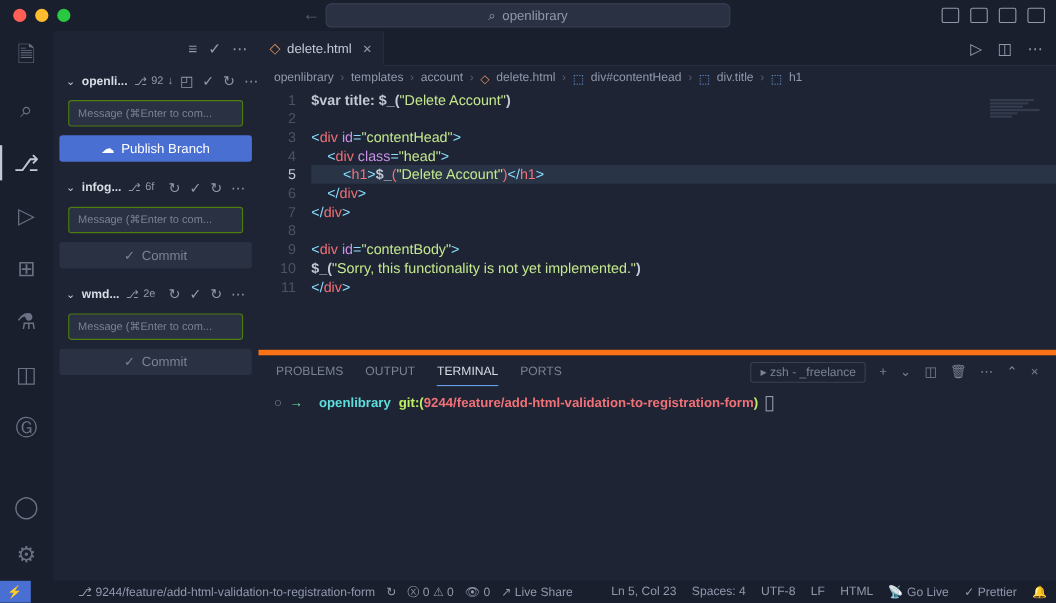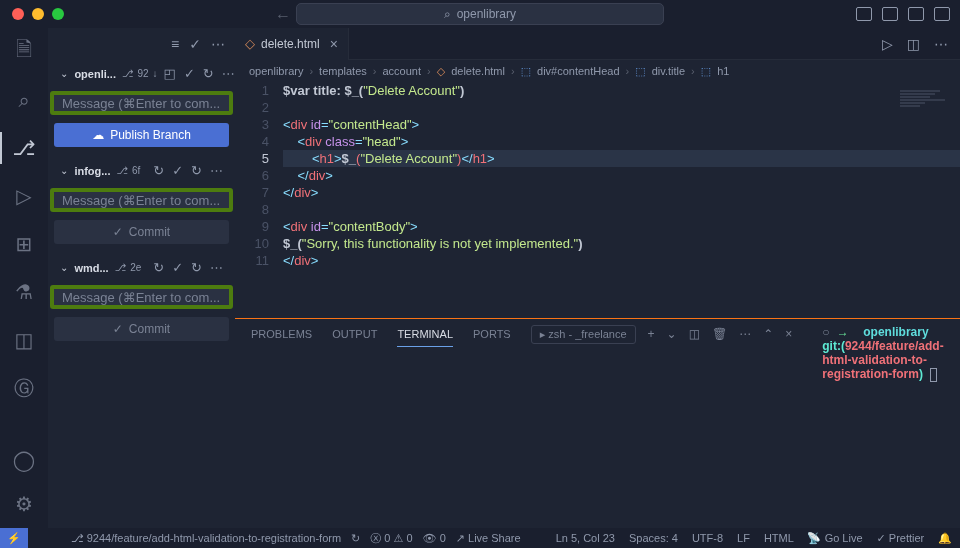--- a/index.html
+++ b/index.html
@@ -29,21 +29,21 @@
 .sidebar-title { font-size: 11px; color: #c2c8d4; font-weight: 400; letter-spacing: 0.3px; }
 .sidebar-header-icons { margin-left: auto; display: flex; gap: 10px; color: #9099ac; font-size: 14px; }
 
 .repo-section { padding: 4px 12px; }
 .repo-header { display: flex; align-items: center; gap: 6px; font-size: 11px; padding: 2px 0; }
 .repo-chevron { font-size: 10px; color: #c2c8d4; }
 .repo-name { font-weight: 600; color: #d8dce5; }
 .repo-badge { color: #9099ac; font-size: 10px; display: flex; align-items: center; gap: 4px; }
 .repo-actions { margin-left: auto; display: flex; gap: 8px; color: #9099ac; font-size: 13px; }
 
-.message-input { margin: 4px 2px; padding: 4px 8px; background: #2a3142; border: 4px solid #4d7c0f; border-radius: 3px; color: #7a8294; font-size: 13px; height: 24px; display: flex; align-items: center; white-space: nowrap; overflow: hidden; }
+.message-input { margin: 4px 14px; padding: 4px 8px; background: #2a3142; border: 1px solid #4d7c0f; border-radius: 3px; color: #7a8294; font-size: 10px; height: 24px; display: flex; align-items: center; white-space: nowrap; overflow: hidden; }
 .publish-btn { margin: 4px 6px 10px; padding: 5px; background: #4a6fd3; color: #fff; border-radius: 3px; display: flex; align-items: center; justify-content: center; gap: 6px; font-size: 12px; cursor: pointer; }
 .commit-btn { margin: 4px 6px 10px; padding: 5px; background: #2a3142; color: #7a8294; border-radius: 3px; display: flex; align-items: center; justify-content: center; gap: 6px; font-size: 12px; cursor: pointer; }
 
 .editor-area { flex: 1; display: flex; flex-direction: column; background: #1e2433; }
 .tabs-row { height: 32px; display: flex; align-items: center; background: #1a1f2e; border-bottom: 1px solid #262c3a; }
 .tab { height: 32px; display: flex; align-items: center; padding: 0 10px; gap: 6px; font-size: 12px; background: #1e2433; border-right: 1px solid #262c3a; }
 .tab-icon { color: #d88b5a; font-size: 13px; }
 .tab-close { color: #9099ac; margin-left: 4px; font-size: 14px; }
 .editor-actions { margin-left: auto; display: flex; gap: 14px; padding-right: 12px; color: #9099ac; font-size: 14px; }
 
@@ -60,32 +60,32 @@
 .code-line.highlight { background: #2a3447; }
 .minimap { position: absolute; right: 10px; top: 8px; width: 50px; height: 40px; opacity: 0.5; }
 .minimap div { height: 2px; margin-bottom: 1px; }
 .tag { color: #f07178; }
 .attr { color: #c792ea; }
 .str { color: #c3e88d; }
 .punc { color: #89ddff; }
 .bracket-err { color: #f07178; }
 .txt { color: #c2c8d4; font-weight: bold; }
 
-.panel { height: 210px; border-top: 1px solid #f97316; display: flex; }
+.panel { height: 210px; border-top: 5px solid #f97316; display: flex; flex-direction: column; }
 .panel-tabs { display: flex; align-items: center; height: 30px; padding: 0 16px; gap: 20px; font-size: 11px; color: #7a8294; }
 .panel-tab { cursor: pointer; padding: 6px 0; }
 .panel-tab.active { color: #d8dce5; border-bottom: 1px solid #6aa0e8; }
 .panel-right { margin-left: auto; display: flex; align-items: center; gap: 12px; font-size: 12px; }
 .terminal-dropdown { border: 1px solid #3a4052; padding: 2px 8px; border-radius: 3px; font-size: 11px; }
 
 .terminal-content { flex: 1; padding: 6px 14px; font-family: 'SF Mono', Monaco, monospace; font-size: 12px; }
 .term-circle { color: #7a8294; }
 .term-arrow { color: #6ae89c; }
 .term-cyan { color: #5fdddd; font-weight: bold; }
-.term-blue { color: #5eead4; font-weight: bold; }
+.term-blue { color: #bef264; font-weight: bold; }
 .term-red { color: #f07178; font-weight: bold; }
 .term-cursor { display: inline-block; width: 7px; height: 14px; border: 1px solid #9099ac; vertical-align: middle; }
 
 .statusbar { height: 20px; background: #1a1f2e; display: flex; align-items: center; padding: 0 8px; font-size: 11px; color: #9099ac; gap: 12px; }
 .status-left { display: flex; align-items: center; gap: 10px; margin-left: 31px; }
 .status-right { margin-left: auto; display: flex; align-items: center; gap: 14px; }
 .remote-indicator { background: #4a6fd3; width: 28px; height: 20px; margin-left: -8px; display: flex; align-items: center; justify-content: center; color: #fff; }
 </style>
 </head>
 <body>

